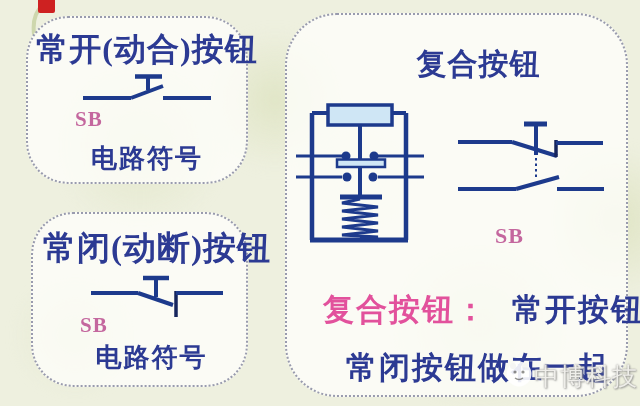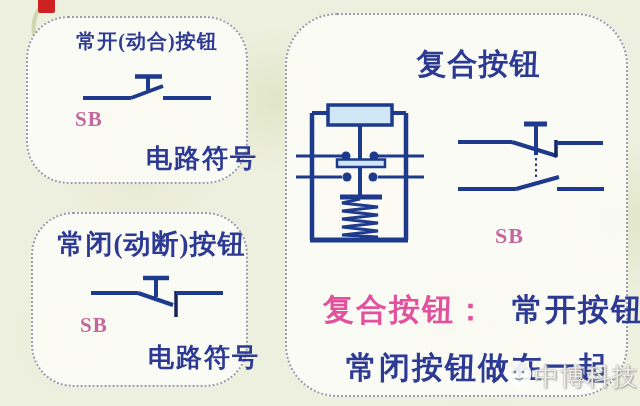--- a/index.html
+++ b/index.html
@@ -19,30 +19,30 @@
 
   .box{
     position:absolute;border:2px dotted #999bae;background:rgba(254,254,250,.8);
     box-sizing:border-box;
   }
   #box-no{left:26px;top:16px;width:222px;height:168px;border-radius:42px;}
   #box-nc{left:31px;top:212px;width:217px;height:175px;border-radius:42px;}
   #box-comp{left:285px;top:13px;width:343px;height:384px;border-radius:52px;}
 
   .ttl{position:absolute;color:#2c3a93;font-weight:bold;text-align:center;letter-spacing:1px;white-space:nowrap;}
-  #t-no{left:26px;top:28px;width:222px;font-size:20px;padding-left:10px;}
-  #t-nc{left:31px;top:226px;width:217px;font-size:27px;padding-left:12px;}
+  #t-no{left:26px;top:28px;width:222px;font-size:32px;padding-left:10px;}
+  #t-nc{left:31px;top:226px;width:217px;font-size:33px;padding-left:12px;}
   #t-comp{left:285px;top:44px;width:343px;font-size:30px;padding-left:22px;}
 
   .sb{position:absolute;color:#c4679e;font-weight:bold;text-align:left;letter-spacing:1px;}
   #sb-no{left:75px;top:107px;width:145px;font-size:21px;}
   #sb-nc{left:80px;top:313px;width:150px;font-size:21px;}
   #sb-comp{left:495px;top:223px;width:70px;font-size:22px;}
 
-  .cap{position:absolute;color:#2c3a93;font-weight:bold;text-align:right;letter-spacing:2px;white-space:nowrap;}
+  .cap{position:absolute;color:#2c3a93;font-weight:bold;text-align:center;letter-spacing:2px;white-space:nowrap;}
   #c-no{left:26px;top:141px;width:222px;font-size:26px;padding-left:10px;}
   #c-nc{left:31px;top:340px;width:217px;font-size:26px;padding-left:12px;}
 
   .sym{position:absolute;}
 
   .note{position:absolute;font-weight:bold;font-size:31px;letter-spacing:2px;white-space:nowrap;}
   #note1{left:303px;top:289px;}
   #note1 .hl{color:#e2519c;margin-left:20px;}
   #note1 .rest{color:#2c3a93;margin-left:24px;}
   #note2{left:346px;top:347px;color:#2c3a93;}

